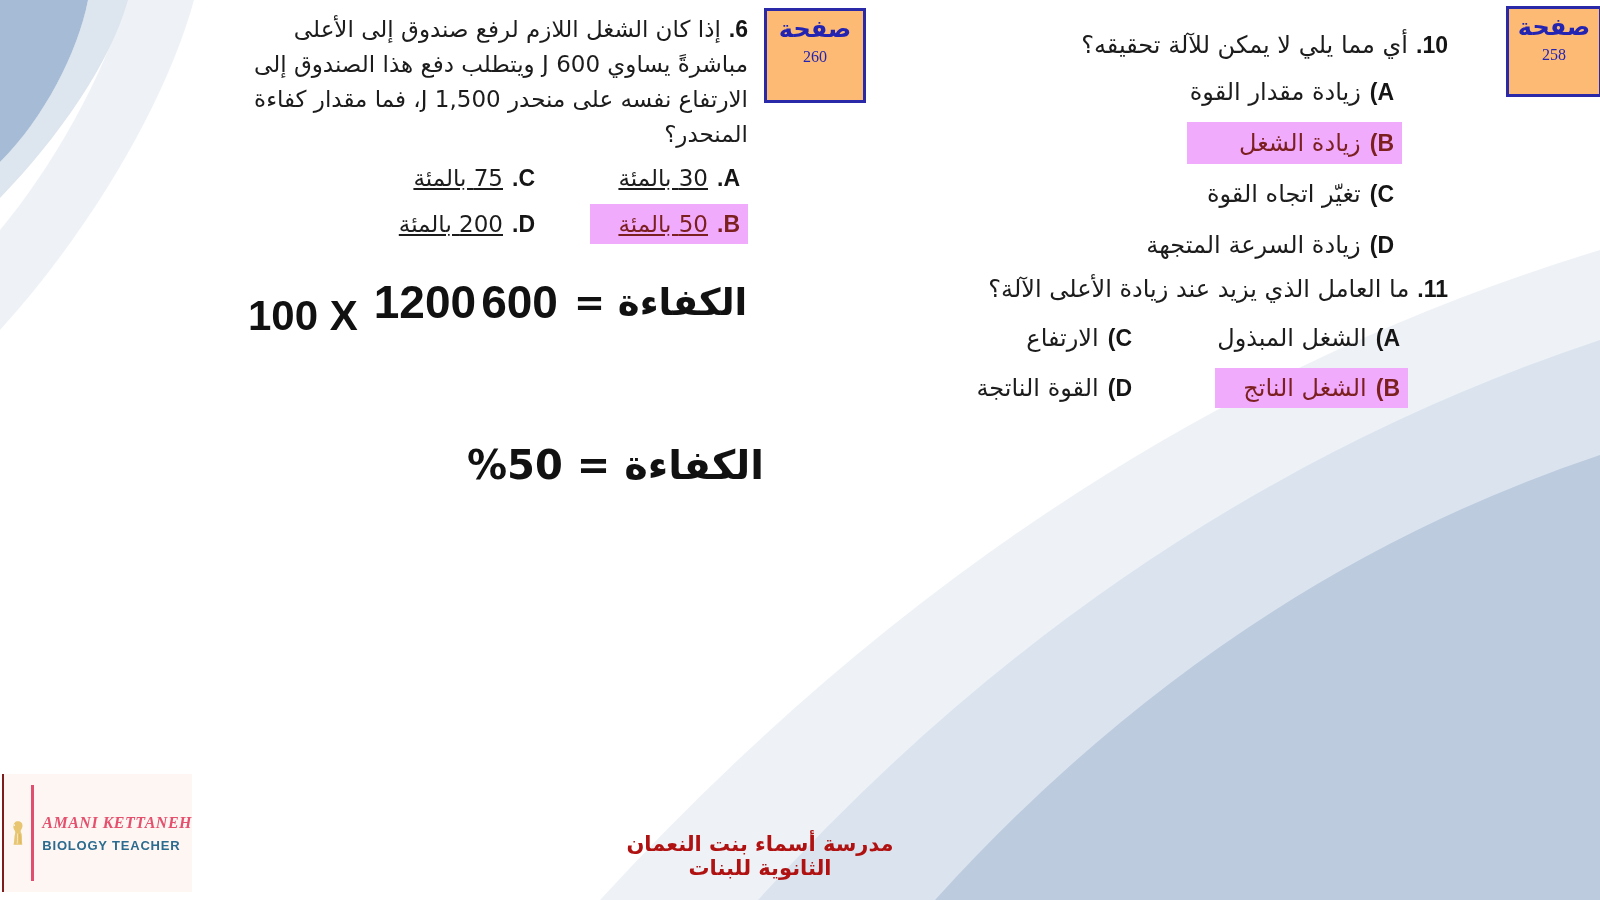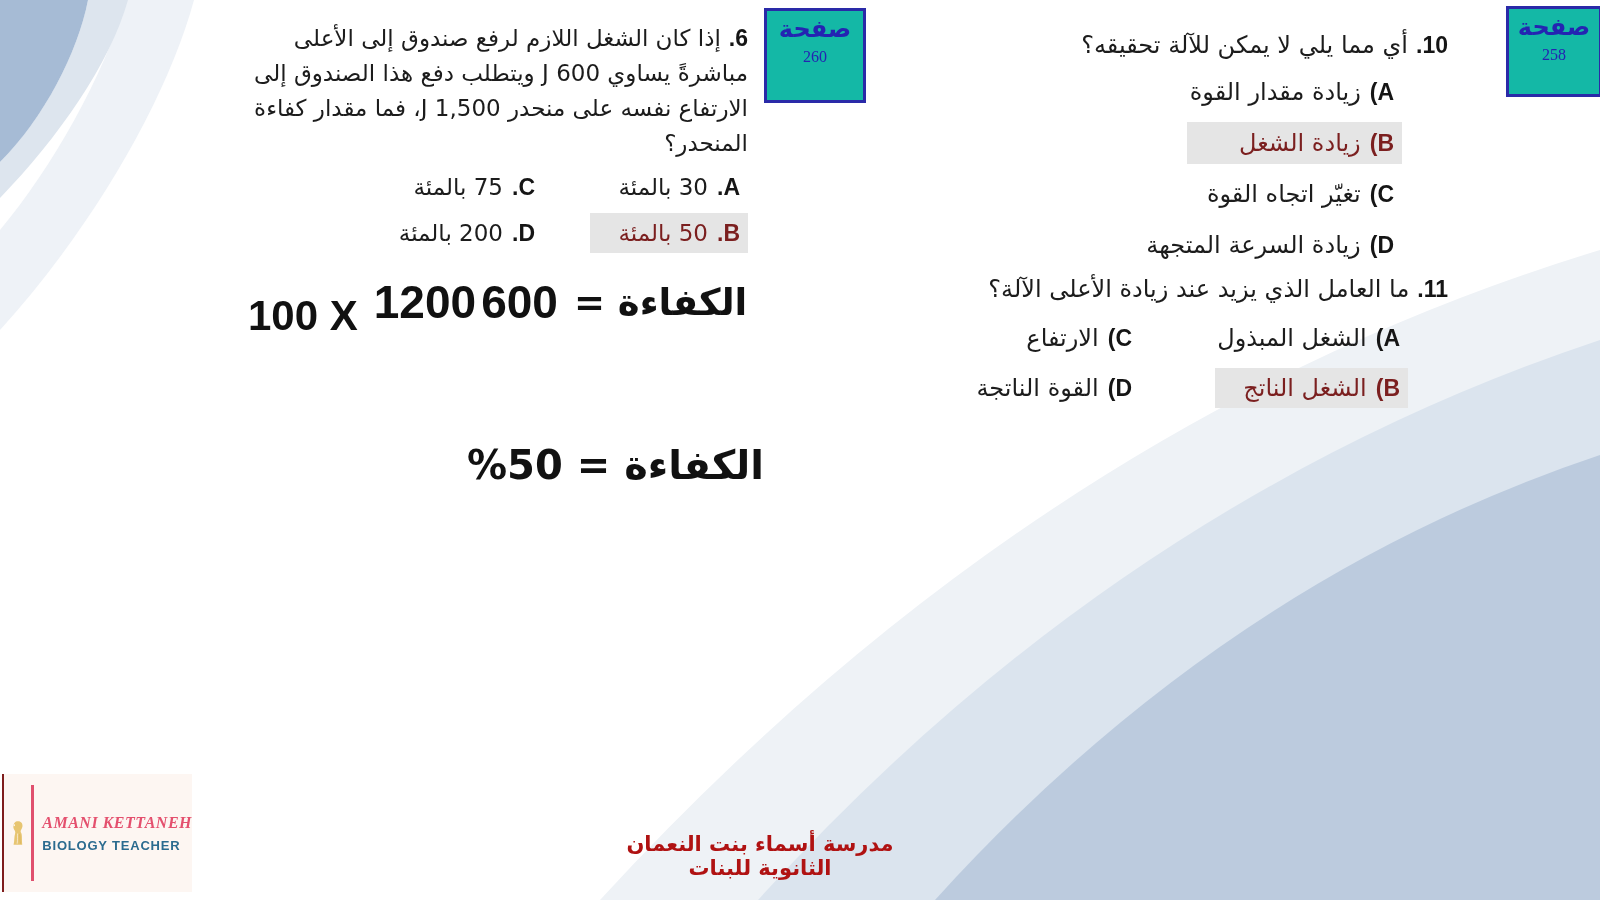--- a/index.html
+++ b/index.html
@@ -2,49 +2,49 @@
 <html lang="ar"><head>
 <meta charset="utf-8">
 <style>
   html,body{margin:0;padding:0;}
   body{font-family:"DejaVu Sans",sans-serif;background:#fff;}
   #stage{position:relative;width:1600px;height:900px;overflow:hidden;background:#ffffff;}
   #bg{position:absolute;inset:0;z-index:0;}
   .layer{position:absolute;z-index:2;}
 
   
-  .pagebox{position:absolute;z-index:3;background:#14b8a6;border:3px solid #2a2aa8;
+  .pagebox{position:absolute;z-index:3;background:#fdba74;border:3px solid #2a2aa8;
            text-align:center;color:#2424b2;padding-top:3px;}
   .pagebox .pb-title{font-weight:bold;font-size:24px;line-height:30px;display:block;}
   .pagebox .pb-num{font-family:"Liberation Serif",serif;font-size:16px;line-height:26px;display:block;}
 
   
   .rtl{direction:rtl;text-align:right;unicode-bidi:isolate;}
   .qline{font-size:24px;line-height:34px;color:#1c1c1c;}
   .qmarker{font-family:"Liberation Sans",sans-serif;font-weight:bold;font-size:23px;
            direction:ltr;unicode-bidi:isolate;display:inline-block;margin-left:8px;color:#151515;}
   .optrow{padding-right:46px;margin-top:9px;}
   .pill{display:inline-block;direction:rtl;unicode-bidi:isolate;font-size:24px;line-height:34px;
         color:#1c1c1c;padding:4px 8px 4px 52px;}
   .pill .qmarker{margin-left:9px;}
-  .pill.hl{background:#e5e5e5;color:#7b1f1f;}
+  .pill.hl{background:#f0abfc;color:#7b1f1f;}
   .pill.hl .qmarker{color:#7b1f1f;}
   .optgrid{display:grid;direction:rtl;margin-top:12px;row-gap:10px;}
   .optgrid .cell{text-align:right;}
   .optgrid .pill{padding:3px 8px 3px 28px;}
 
   #q10-block{right:152px;top:28px;width:520px;}
   #q11-block{right:152px;top:272px;width:560px;}
   #q11-grid{grid-template-columns:268px 240px;margin-right:40px;}
 
-  #q6-block{left:28px;top:21px;width:720px;}
+  #q6-block{left:28px;top:12px;width:720px;}
   #q6-block .qline{font-size:23px;line-height:35px;}
   #q6-grid{grid-template-columns:205px 240px;margin-right:0;margin-top:6px;row-gap:6px;
            width:450px;margin-left:auto;}
-  #q6-grid .pill{font-size:23px;}
+  #q6-grid .pill{font-size:23px;text-decoration:underline;}
 
   
   #formula1{left:230px;top:276px;display:flex;direction:rtl;align-items:flex-start;column-gap:16px;
             color:#111;}
   .f-labeleq{font-size:37px;font-weight:bold;line-height:54px;white-space:nowrap;}
   .fraction{display:inline-block;text-align:center;min-width:148px;}
   .fraction .num{font-family:"Liberation Sans",sans-serif;font-weight:bold;font-size:46px;line-height:52px;}
   .fraction .bar{height:4px;background:#111;margin:2px 0 2px 0;}
   .fraction .den{font-family:"Liberation Sans",sans-serif;font-weight:bold;font-size:46px;line-height:52px;}
   .f-mult{font-family:"Liberation Sans",sans-serif;font-weight:bold;font-size:42px;line-height:48px;

